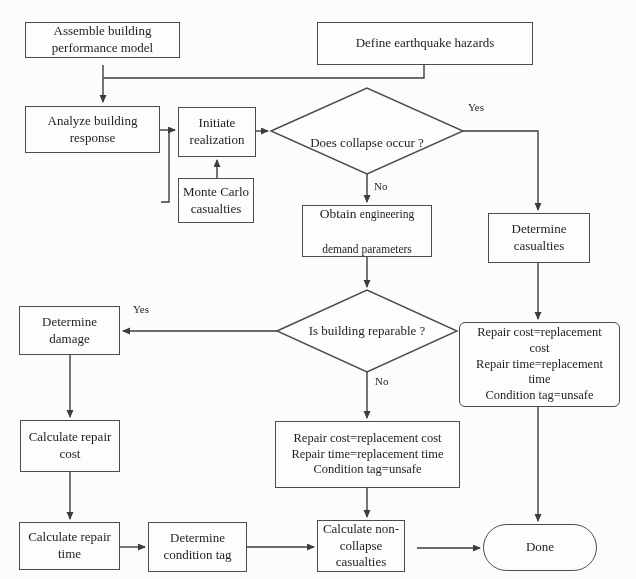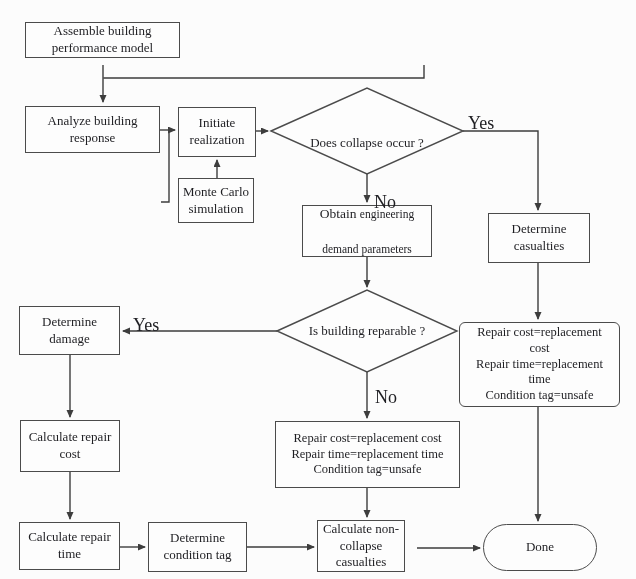--- a/index.html
+++ b/index.html
@@ -43,23 +43,22 @@
     position: absolute;
     display: flex;
     align-items: center;
     justify-content: center;
     text-align: center;
     font-size: 13px;
     background: transparent;
   }
   .edge-label {
     position: absolute;
-    font-size: 18px;
+    font-size: 11px;
     background: transparent;
-    margin-top: 12px;
   }
   .obtain-line1 .lead { font-size: 13.5px; }
   .obtain-line1 .rest, .obtain-line2 { font-size: 11.5px; }
   .obtain-wrap { display: flex; flex-direction: column; gap: 19px; align-items: center; }
 </style>
 </head>
 <body>
 
 <div id="canvas">
 
@@ -90,30 +89,31 @@
     <polyline points="247,547 314,547" marker-end="url(#arrowhead)"></polyline>
     <polyline points="417,548 480,548" marker-end="url(#arrowhead)"></polyline>
 
     <polygon class="diamond" points="271,131 367,88 463,131 367,174"></polygon>
     <polygon class="diamond" points="277,331 367,290 457,331 367,372"></polygon>
   </svg>
 
   <div class="node" style="left:25px; top:22px; width:155px; height:36px;">Assemble building
 performance model</div>
 
+  <div class="node" style="left:317px; top:22px; width:216px; height:43px;">Define earthquake hazards</div>
 
   <div class="node" style="left:25px; top:106px; width:135px; height:47px;">Analyze building
 response</div>
 
   <div class="node" style="left:178px; top:107px; width:78px; height:50px;">Initiate
 realization</div>
 
 
   <div class="node" style="left:178px; top:178px; width:76px; height:45px;">Monte Carlo
-simulation</div>
+casualties</div>
 
   <div class="diamond-label" style="left:287px; top:132px; width:160px; height:22px;">Does collapse occur ?</div>
 
   <div class="node" style="left:302px; top:205px; width:130px; height:52px;">
     <div class="obtain-wrap">
       <div class="obtain-line1"><span class="lead">Obtain</span> <span class="rest">engineering</span></div>
       <div class="obtain-line2">demand parameters</div>
     </div>
   </div>
 

